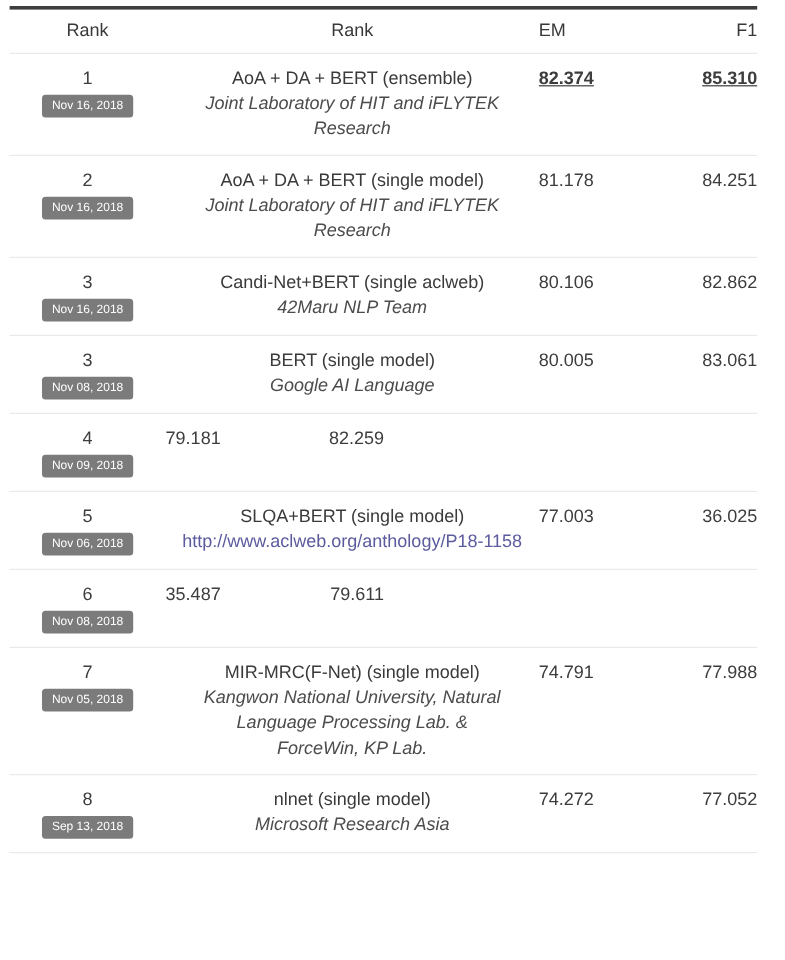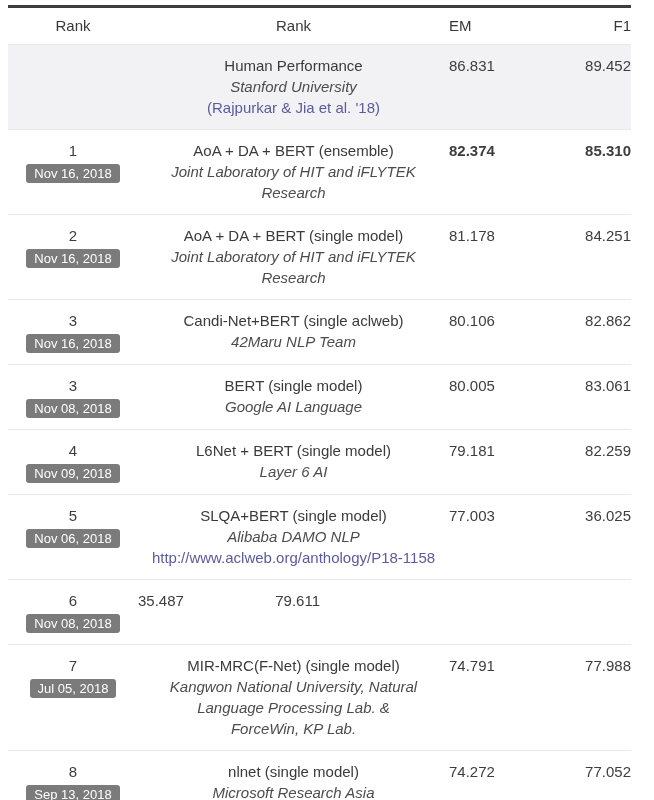--- a/index.html
+++ b/index.html
@@ -35,21 +35,21 @@
   .rank-num {
     font-size: 15px;
     line-height: 21px;
     color: #3d3d3d;
   }
   .date-badge {
     display: inline-block;
     margin-top: 3px;
     background: #7b7b7b;
     color: #ffffff;
-    font-size: 13px;
+    font-size: 10px;
     line-height: 13px;
     padding: 3px 8px;
     border-radius: 3px;
     white-space: nowrap;
   }
   .model-name {
     font-size: 15px;
     line-height: 21px;
     color: #3a3a3a;
   }
@@ -65,44 +65,34 @@
     line-height: 21px;
     color: #5b5b9e;
     text-decoration: none;
     display: inline-block;
   }
   .metric {
     font-size: 15px;
     line-height: 21px;
     color: #3d3d3d;
   }
-  .strong { font-weight: bold; }
+  .strong { font-weight: bold; text-decoration: underline; }
 </style>
 </head>
 <body>
 
 <div class="leaderboard">
 
   <div class="row header-row">
     <div class="col-rank">Rank</div>
     <div class="col-model">Rank</div>
     <div class="col-em">EM</div>
     <div class="col-f1">F1</div>
   </div>
 
-  <div class="row highlight-row">
-    <div class="col-rank"></div>
-    <div class="col-model">
-      <div class="model-name">Human Performance</div>
-      <div class="institution">Stanford University</div>
-      <a href="#" class="paper-link">(Rajpurkar &amp; Jia et al. '18)</a>
-    </div>
-    <div class="col-em"><span class="metric">86.831</span></div>
-    <div class="col-f1"><span class="metric">89.452</span></div>
-  </div>
 
   <div class="row">
     <div class="col-rank">
       <div class="rank-num">1</div>
       <span class="date-badge">Nov 16, 2018</span>
     </div>
     <div class="col-model">
       <div class="model-name">AoA + DA + BERT (ensemble)</div>
       <div class="institution">Joint Laboratory of HIT and iFLYTEK Research</div>
     </div>
@@ -147,55 +137,50 @@
     </div>
     <div class="col-em"><span class="metric">80.005</span></div>
     <div class="col-f1"><span class="metric">83.061</span></div>
   </div>
 
   <div class="row">
     <div class="col-rank">
       <div class="rank-num">4</div>
       <span class="date-badge">Nov 09, 2018</span>
     </div>
-    <div class="col-model">
-      <div class="model-name">L6Net + BERT (single model)</div>
-      <div class="institution">Layer 6 AI</div>
-    </div>
     <div class="col-em"><span class="metric">79.181</span></div>
     <div class="col-f1"><span class="metric">82.259</span></div>
   </div>
 
   <div class="row">
     <div class="col-rank">
       <div class="rank-num">5</div>
       <span class="date-badge">Nov 06, 2018</span>
     </div>
     <div class="col-model">
       <div class="model-name">SLQA+BERT (single model)</div>
-      <div class="institution">Alibaba DAMO NLP</div>
       <a href="#" class="paper-link">http://www.aclweb.org/anthology/P18-1158</a>
     </div>
     <div class="col-em"><span class="metric">77.003</span></div>
     <div class="col-f1"><span class="metric">36.025</span></div>
   </div>
 
   <div class="row">
     <div class="col-rank">
       <div class="rank-num">6</div>
       <span class="date-badge">Nov 08, 2018</span>
     </div>
     <div class="col-em"><span class="metric">35.487</span></div>
     <div class="col-f1"><span class="metric">79.611</span></div>
   </div>
 
   <div class="row">
     <div class="col-rank">
       <div class="rank-num">7</div>
-      <span class="date-badge">Jul 05, 2018</span>
+      <span class="date-badge">Nov 05, 2018</span>
     </div>
     <div class="col-model">
       <div class="model-name">MIR-MRC(F-Net) (single model)</div>
       <div class="institution">Kangwon National University, Natural Language Processing Lab. &amp; ForceWin, KP Lab.</div>
     </div>
     <div class="col-em"><span class="metric">74.791</span></div>
     <div class="col-f1"><span class="metric">77.988</span></div>
   </div>
 
   <div class="row">

